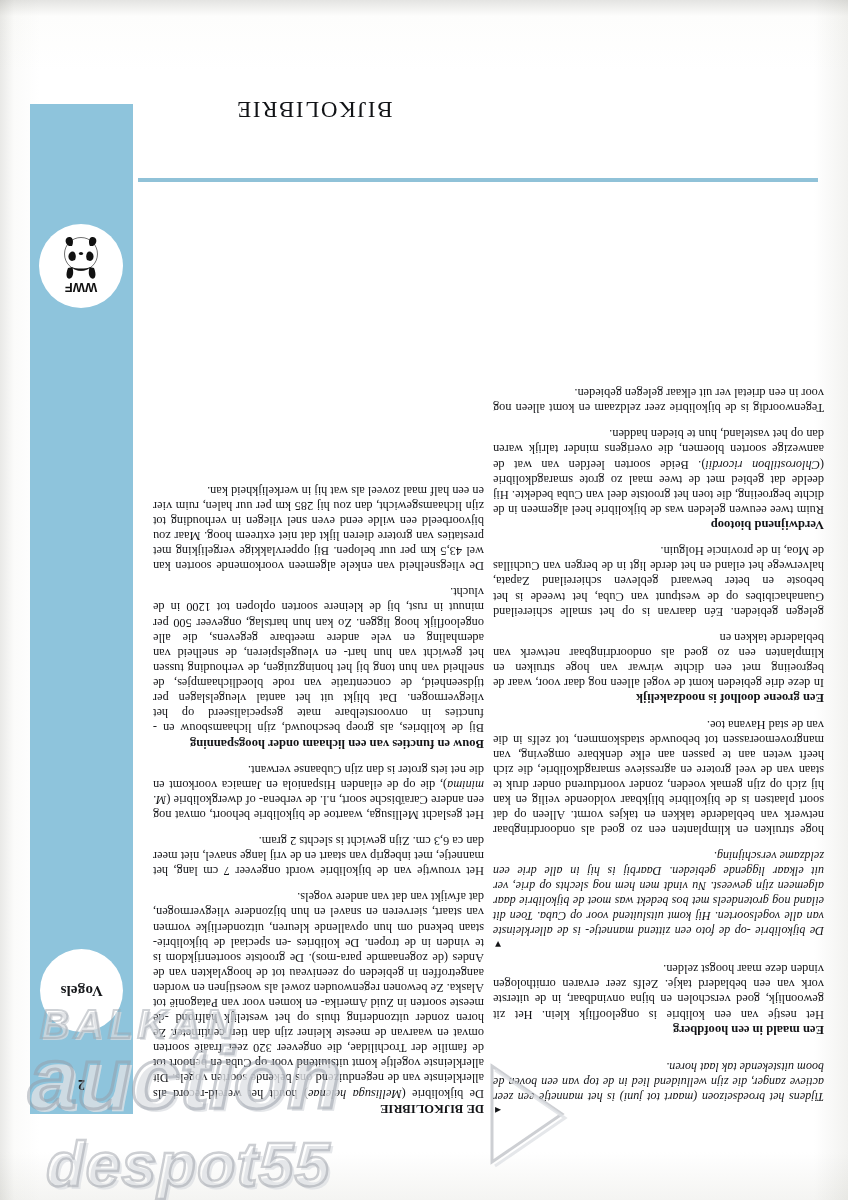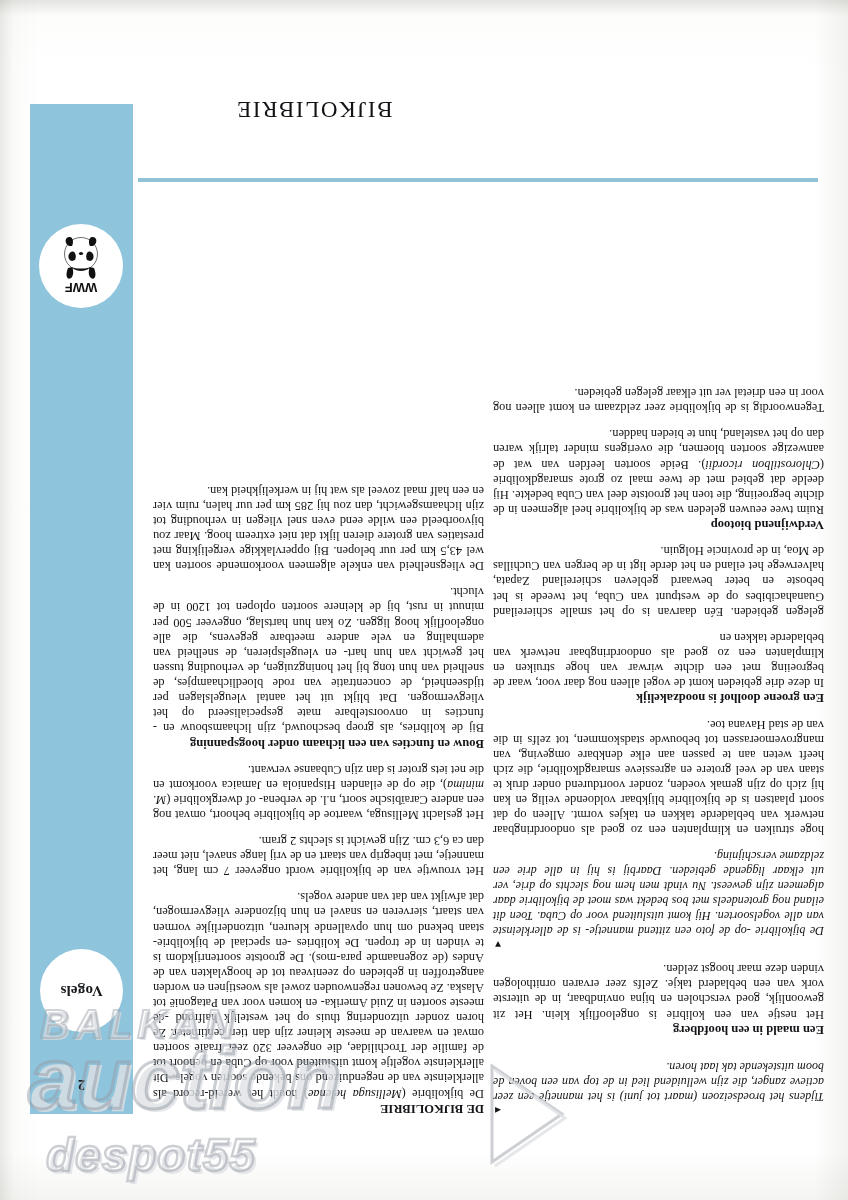--- a/index.html
+++ b/index.html
@@ -171,21 +171,21 @@
   #wm-auction {
     left: 0px; top: 25px;
     font-size: 88px;
     letter-spacing: 0px;
     -webkit-text-stroke: 3px rgba(150,156,165,0.5);
     text-shadow: 3px 3px 0 rgba(222,225,229,0.8);
     text-align: right;
   }
   #wm-despot {
     left: 18px; top: 126px;
-    font-size: 46px;
+    font-size: 63px;
     -webkit-text-stroke: 2.4px rgba(155,160,168,0.5);
     text-shadow: 3px 3px 0 rgba(222,225,229,0.8);
   }
   #wm-arrow {
     position: absolute;
     left: 398px;
     top: 60px;
     width: 0; height: 0;
     border-top: 38px solid transparent;
     border-bottom: 38px solid transparent;

